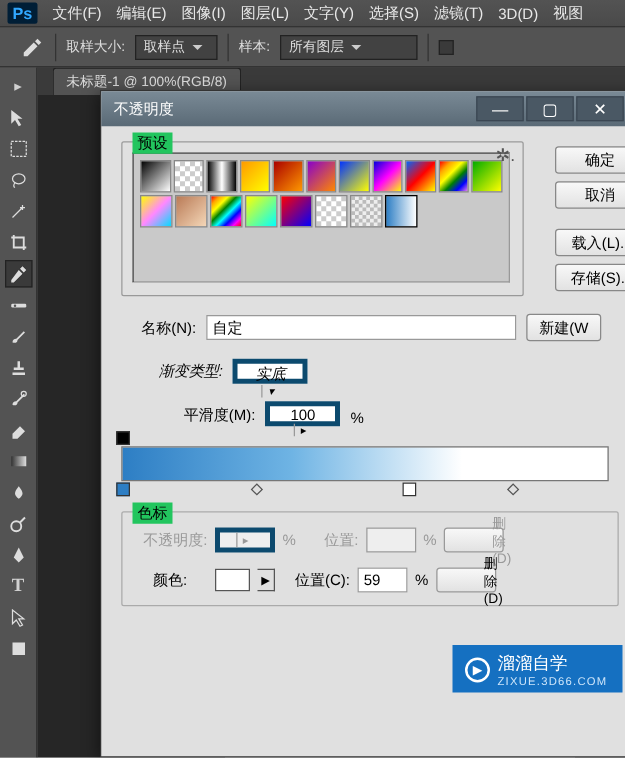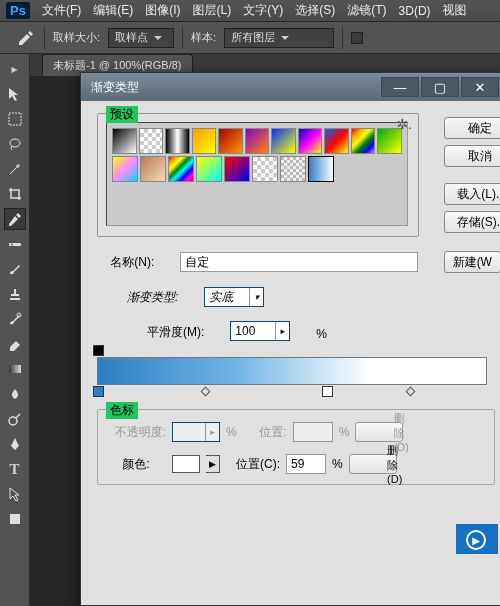--- a/index.html
+++ b/index.html
@@ -36,24 +36,24 @@
   .preset-group { border: 1px solid #999; border-radius: 2px; padding: 8px 8px 10px 8px; position: relative; width: 322px; }
   .group-lbl { position: absolute; top: -8px; left: 8px; background: #22c55e; padding: 0 4px; font-size: 12px; }
   .gear { position: absolute; right: 6px; top: 2px; font-size: 14px; color: #555; }
   .swatches { width: 302px; background: #c9c9c9; border: 1px inset #999; padding: 4px; min-height: 104px; }
   .swrow { display: flex; }
   .sw { width: 26px; height: 26px; margin: 1px; border: 1px solid #888; }
   
   .rbtns { position: absolute; right: -7px; top: 16px; display: flex; flex-direction: column; gap: 6px; }
   .rbtn { width: 72px; height: 22px; background: linear-gradient(#f8f8f8,#e2e2e2); border: 1px solid #888; border-radius: 3px; font-size: 12px; display: flex; align-items: center; justify-content: center; color: #000; }
   
-  .row { display: flex; align-items: center; gap: 26px; margin-top: 14px; }
+  .row { display: flex; align-items: center; gap: 8px; margin-top: 14px; }
   .lbl { width: 60px; text-align: right; }
   .txt { border: 1px solid #999; background: #fff; height: 20px; padding: 0 4px; font-size: 12px; }
-  .mini { width: 60px; background: #fff; border: 1px solid #0c4a6e; height: 20px; display: flex; align-items: center; }
+  .mini { width: 60px; background: #fff; border: 4px solid #0c4a6e; height: 20px; display: flex; align-items: center; flex-direction: column; }
   .mini span { flex: 1; padding: 0 4px; }
   .mini .sp { width: 14px; border-left: 1px solid #999; height: 100%; display: flex; align-items: center; justify-content: center; font-size: 9px; }
   
   .grad-edit { margin-top: 16px; position: relative; width: 390px; }
   .gradbar { height: 28px; border: 1px solid #777; background: linear-gradient(to right, #2d7ec4 0%, #6fb4e4 35%, #ffffff 70%, #ffffff 100%); position: relative; }
   .stop-top, .stop-bot { position: absolute; width: 11px; height: 11px; background: #fff; border: 1px solid #333; }
   .stop-top { top: -12px; }
   .stop-bot { bottom: -12px; }
   .stop-top.black { background: #000; }
   .diamond { position: absolute; width: 7px; height: 7px; transform: rotate(45deg); border: 1px solid #555; background: #e0e0e0; }
@@ -213,21 +213,21 @@
     </div>
   <div class="tool">
       <svg width="16" height="16">
         <rect x="3" y="3" width="10" height="10" fill="#ddd"></rect>
       </svg>
     </div>
 </div>
 
 <div class="dlg">
   <div class="dlg-title">
-    <span>渐变类型</span>
+    <span>不透明度</span>
     <div class="winbtns">
       <div class="winbtn">—</div>
       <div class="winbtn">▢</div>
       <div class="winbtn">✕</div>
     </div>
   </div>
   <div class="dlg-body">
 
     <div class="rbtns">
       <div class="rbtn">确定</div>
@@ -323,13 +323,17 @@
           <div class="sbtn">删除(D)</div>
         </div>
       </div>
     </div>
 
   </div>
 </div>
 
 <div class="wm">
   <div class="wm-ico">▶</div>
+  <div>
+    <span>溜溜自学</span>
+    <small>ZIXUE.3D66.COM</small>
+  </div>
 </div>
 
 </body></html>

